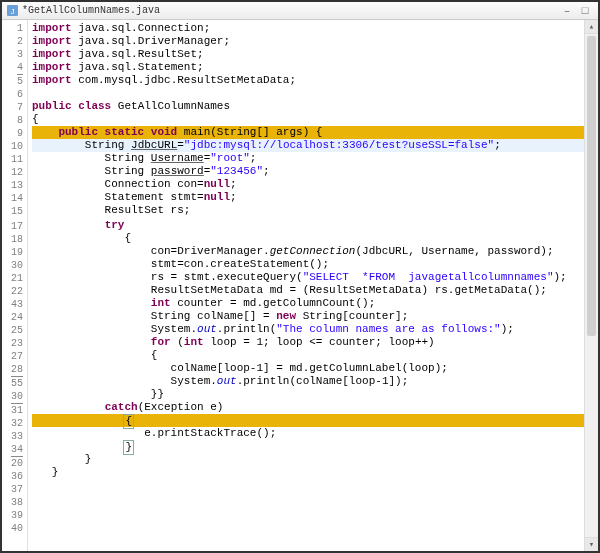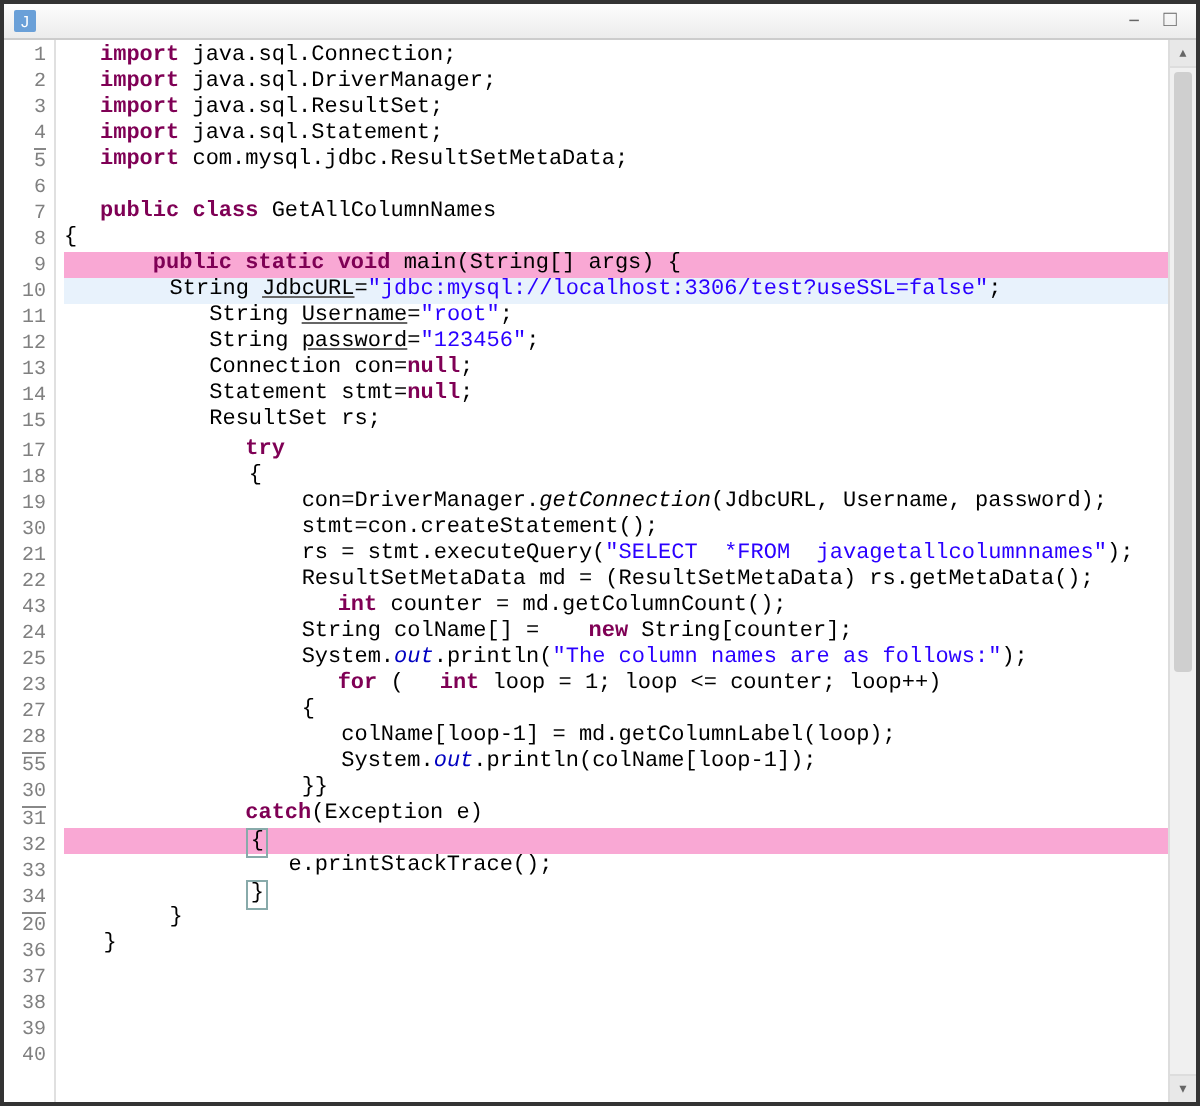--- a/index.html
+++ b/index.html
@@ -54,23 +54,23 @@
       position:absolute;
       left:26px; top:0; right:0; bottom:0;
       white-space:pre;
       color:#000;
       font-size:11px;
       line-height:13px;
       padding-top:2px;
       padding-left:4px;
     }
     .code .row { height:13px; position:relative; }
-    .code .hl { background:#f9a8d4; }
+    .code .hl { background:#eab308; }
     .code .cur { background:#e8f2fc; }
-    .kw { color:#7f0055; font-weight:bold;margin-left:18px; }
+    .kw { color:#7f0055; font-weight:bold; }
     .str { color:#2a00ff; }
     .lit2 { color:#7f0055; font-weight:bold; }
     .mtd { font-style:italic; color:#000; }
     .fld { font-style:italic; color:#0000c0; }
     .box-mark { border:1px solid #8aa; display:inline-block; padding:0 1px; margin-left:-1px; }
     .underline { text-decoration: underline; text-decoration-color:#666; }
     .scrollbar {
       position:absolute; top:18px; right:0; bottom:0; width:14px;
       background:#f0f0f0; border-left:1px solid #ddd;
     }
@@ -85,20 +85,21 @@
 </head>
 <body>
 
 <div class="titlebar">
   <span class="icon">
     <svg width="11" height="11" viewBox="0 0 11 11">
         <rect x="0" y="0" width="11" height="11" fill="#6aa0d8" rx="1"></rect>
         <text x="5.5" y="8.5" font-size="8" text-anchor="middle" fill="#fff" font-family="sans-serif">J</text>
       </svg>
   </span>
+  <span>*GetAllColumnNames.java</span>
   <span class="spacer"></span>
   <span class="winbtn">‒</span>
   <span class="winbtn">□</span>
 </div>
 
 <div class="editor">
   <div class="gutter" id="gutter">
       <div>1</div>
       <div>2</div>
       <div>3</div>

